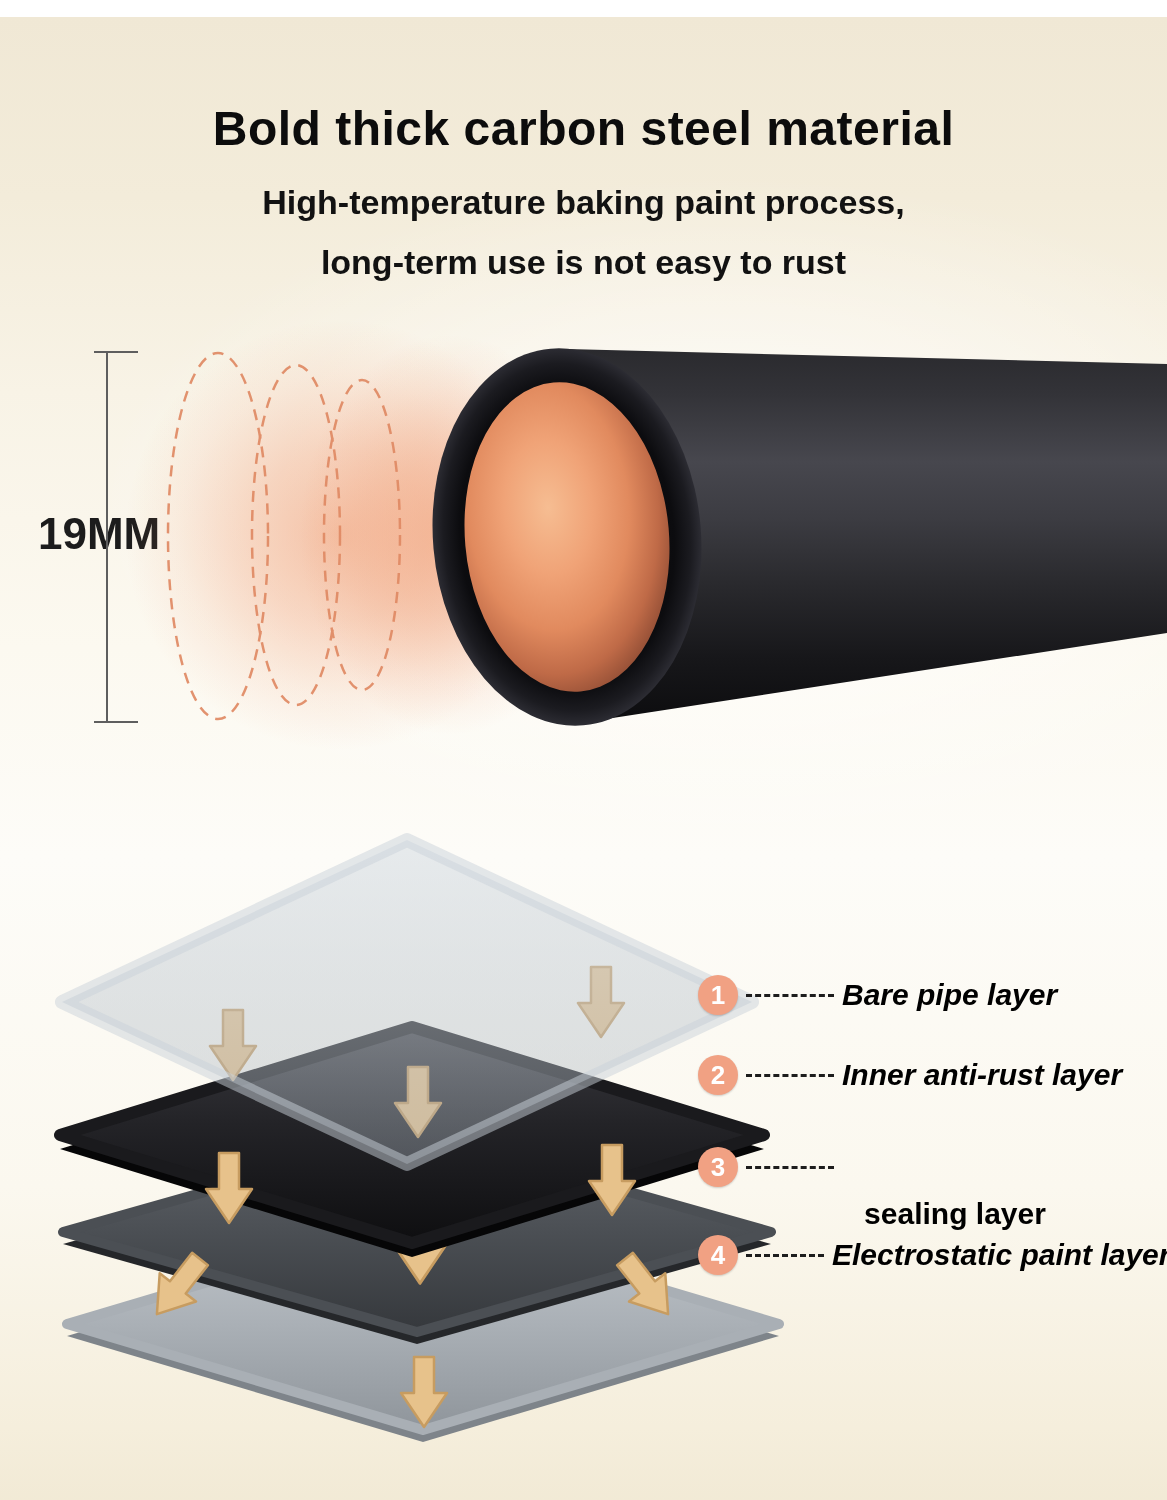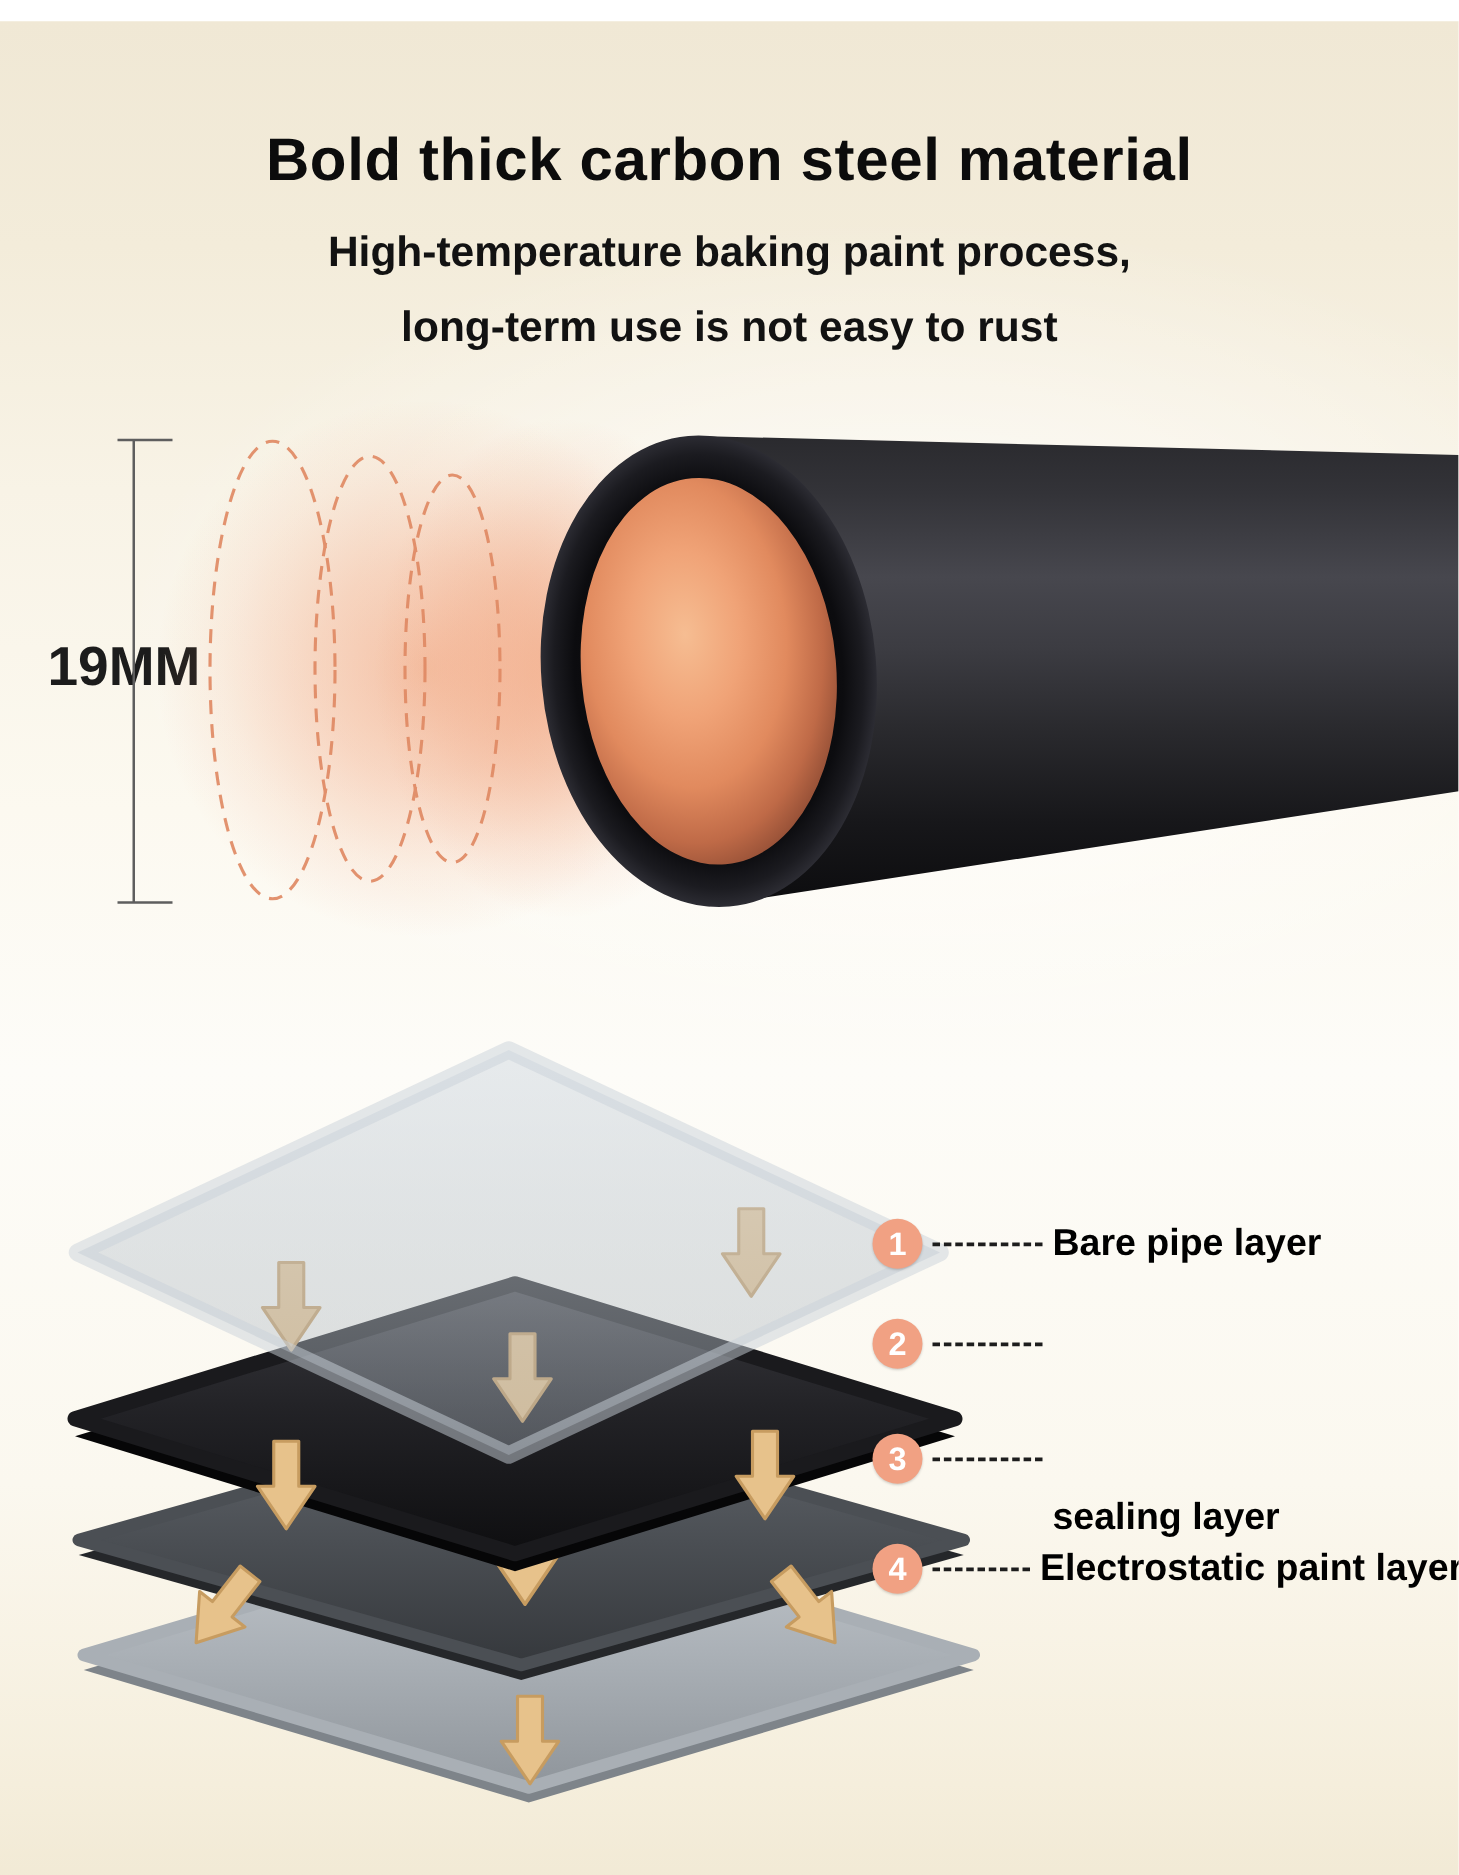--- a/index.html
+++ b/index.html
@@ -31,23 +31,23 @@
   .callout { position:absolute; display:flex; align-items:center; white-space:nowrap; }
   .badge {
     width:40px; height:40px; border-radius:50%; flex:0 0 40px;
     background:var(--color-badge, #f1a183); color:#ffffff;
     font-size:26px; font-weight:700;
     display:flex; align-items:center; justify-content:center;
     box-shadow:0 1px 2px rgba(0,0,0,0.18);
   }
   .dash { border-top:3px dashed #1d1d1d; height:0; margin:0 8px; width:88px; }
   .dash.short { width:78px; }
-  .clabel { font-size:30px; font-weight:700; color:#000000; }
+  .clabel { font-size:30px; font-weight:700; color:#000000;font-style:italic; }
   .clabel-line2 {
-    position:absolute; left:842px; top:1180px; width:226px; text-align:left;
+    position:absolute; left:842px; top:1180px; width:226px; text-align:center;
     font-size:30px; font-weight:700; color:#000000; white-space:nowrap;
   }
   .callout-1 { left:698px; top:958px; }
   .callout-2 { left:698px; top:1038px; }
   .callout-3 { left:698px; top:1130px; }
   .callout-4 { left:698px; top:1218px; }
 </style>
 </head>
 <body>
 
@@ -177,20 +177,21 @@
 
   <div class="callout callout-1">
     <div class="badge">1</div>
     <div class="dash"></div>
     <div class="clabel">Bare pipe layer</div>
   </div>
 
   <div class="callout callout-2">
     <div class="badge">2</div>
     <div class="dash"></div>
+    <div class="clabel">Inner anti-rust layer</div>
   </div>
 
   <div class="callout callout-3">
     <div class="badge">3</div>
     <div class="dash"></div>
   </div>
   <div class="clabel-line2">sealing layer</div>
 
   <div class="callout callout-4">
     <div class="badge">4</div>

